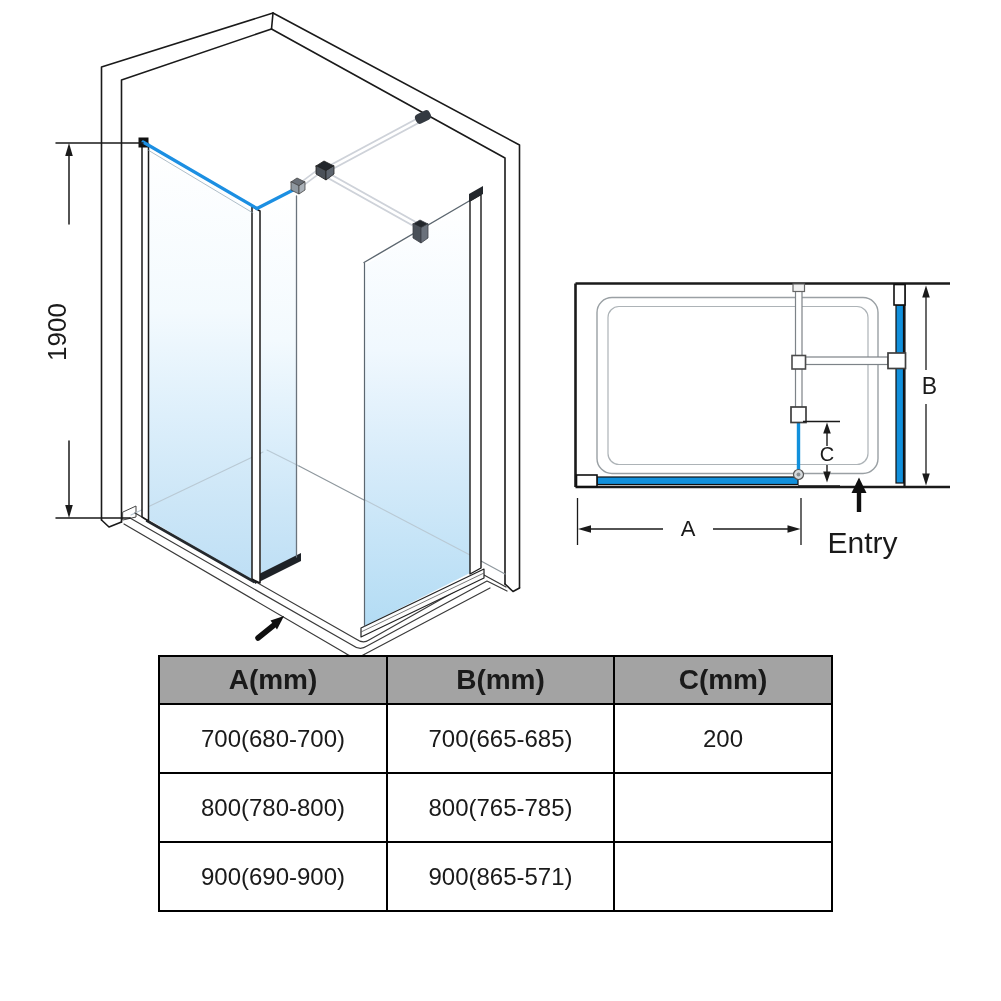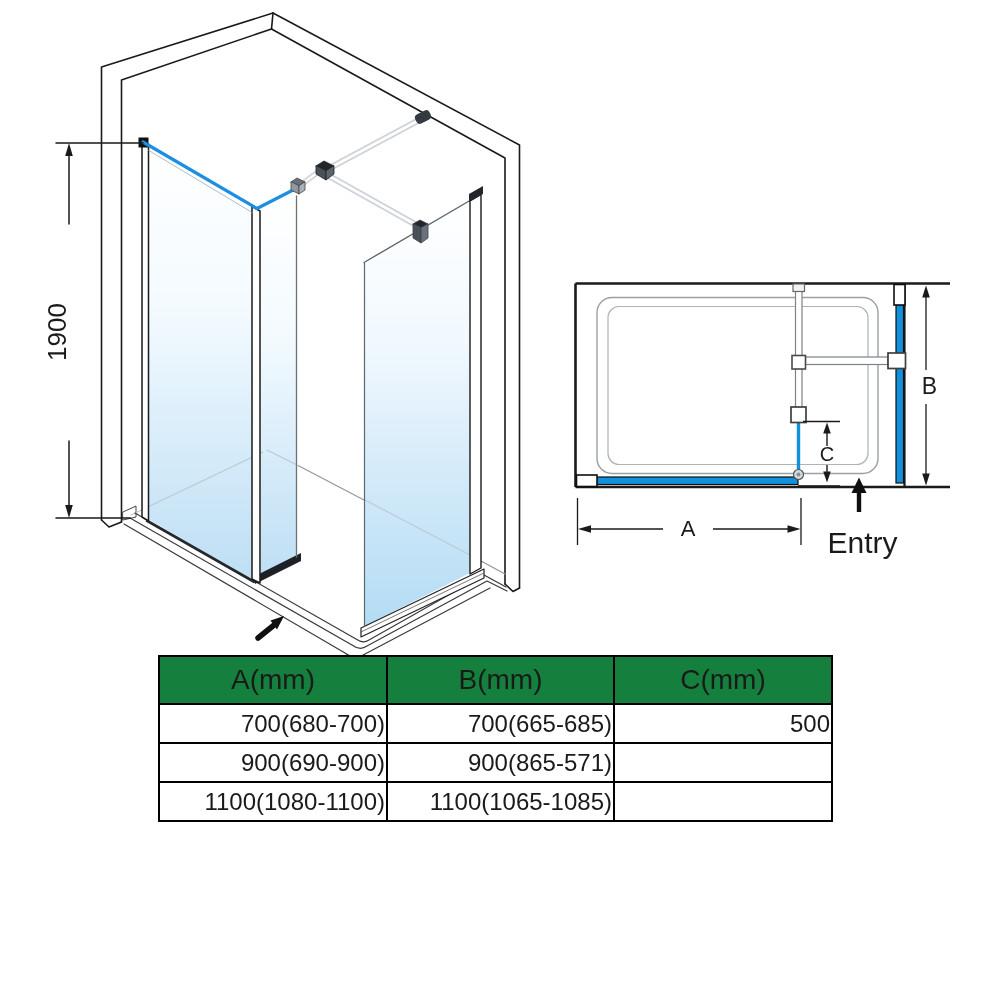--- a/index.html
+++ b/index.html
@@ -2,23 +2,23 @@
 <html><head>
 <meta charset="utf-8">
 <style>
   html,body{margin:0;padding:0;background:#fff;}
   .stage{position:relative;width:1001px;height:1001px;background:#ffffff;overflow:hidden;
          font-family:"Liberation Sans",sans-serif;}
   svg{position:absolute;left:0;top:0;}
   svg text{font-family:"Liberation Sans",sans-serif;fill:#1a1a1a;}
   .dim-table{position:absolute;left:158px;top:655px;width:673px;border-collapse:collapse;
              table-layout:fixed;font-family:"Liberation Sans",sans-serif;color:#1a1a1a;}
-  .dim-table th{font-size:28px;font-weight:normal;height:46px;background:#15803d;
+  .dim-table th{font-size:28px;font-weight:bold;height:46px;background:#a3a3a3;
                 border:2px solid #000;text-align:center;padding:0;}
-  .dim-table td{font-size:24px;height:35px;border:2px solid #000;text-align:right;padding:1px;
+  .dim-table td{font-size:24px;height:35px;border:2px solid #000;text-align:center;padding:16px;
                 background:#fff;}
 </style>
 </head>
 <body>
 
 <div class="stage">
 
 <svg width="1001" height="1001" viewBox="0 0 1001 1001">
   <defs>
     <linearGradient id="glassGrad" x1="0" y1="0" x2="0" y2="1">
@@ -202,28 +202,28 @@
     <tr>
       <th>A(mm)</th>
       <th>B(mm)</th>
       <th>C(mm)</th>
     </tr>
   </thead>
   <tbody>
     <tr>
       <td>700(680-700)</td>
       <td>700(665-685)</td>
-      <td>500</td>
+      <td>200</td>
+    </tr>
+    <tr>
+      <td>800(780-800)</td>
+      <td>800(765-785)</td>
+      <td></td>
     </tr>
     <tr>
       <td>900(690-900)</td>
       <td>900(865-571)</td>
       <td></td>
     </tr>
-    <tr>
-      <td>1100(1080-1100)</td>
-      <td>1100(1065-1085)</td>
-      <td></td>
-    </tr>
   </tbody>
 </table>
 
 </div>
 
 </body></html>

